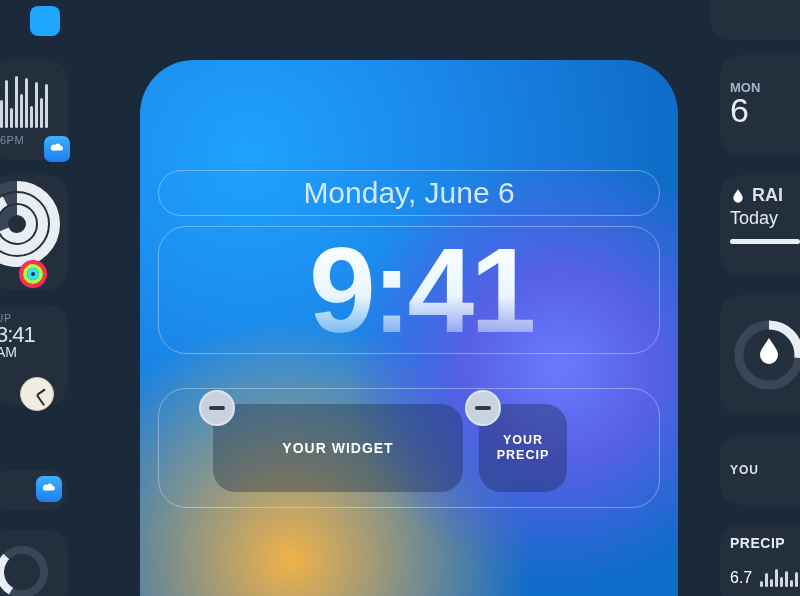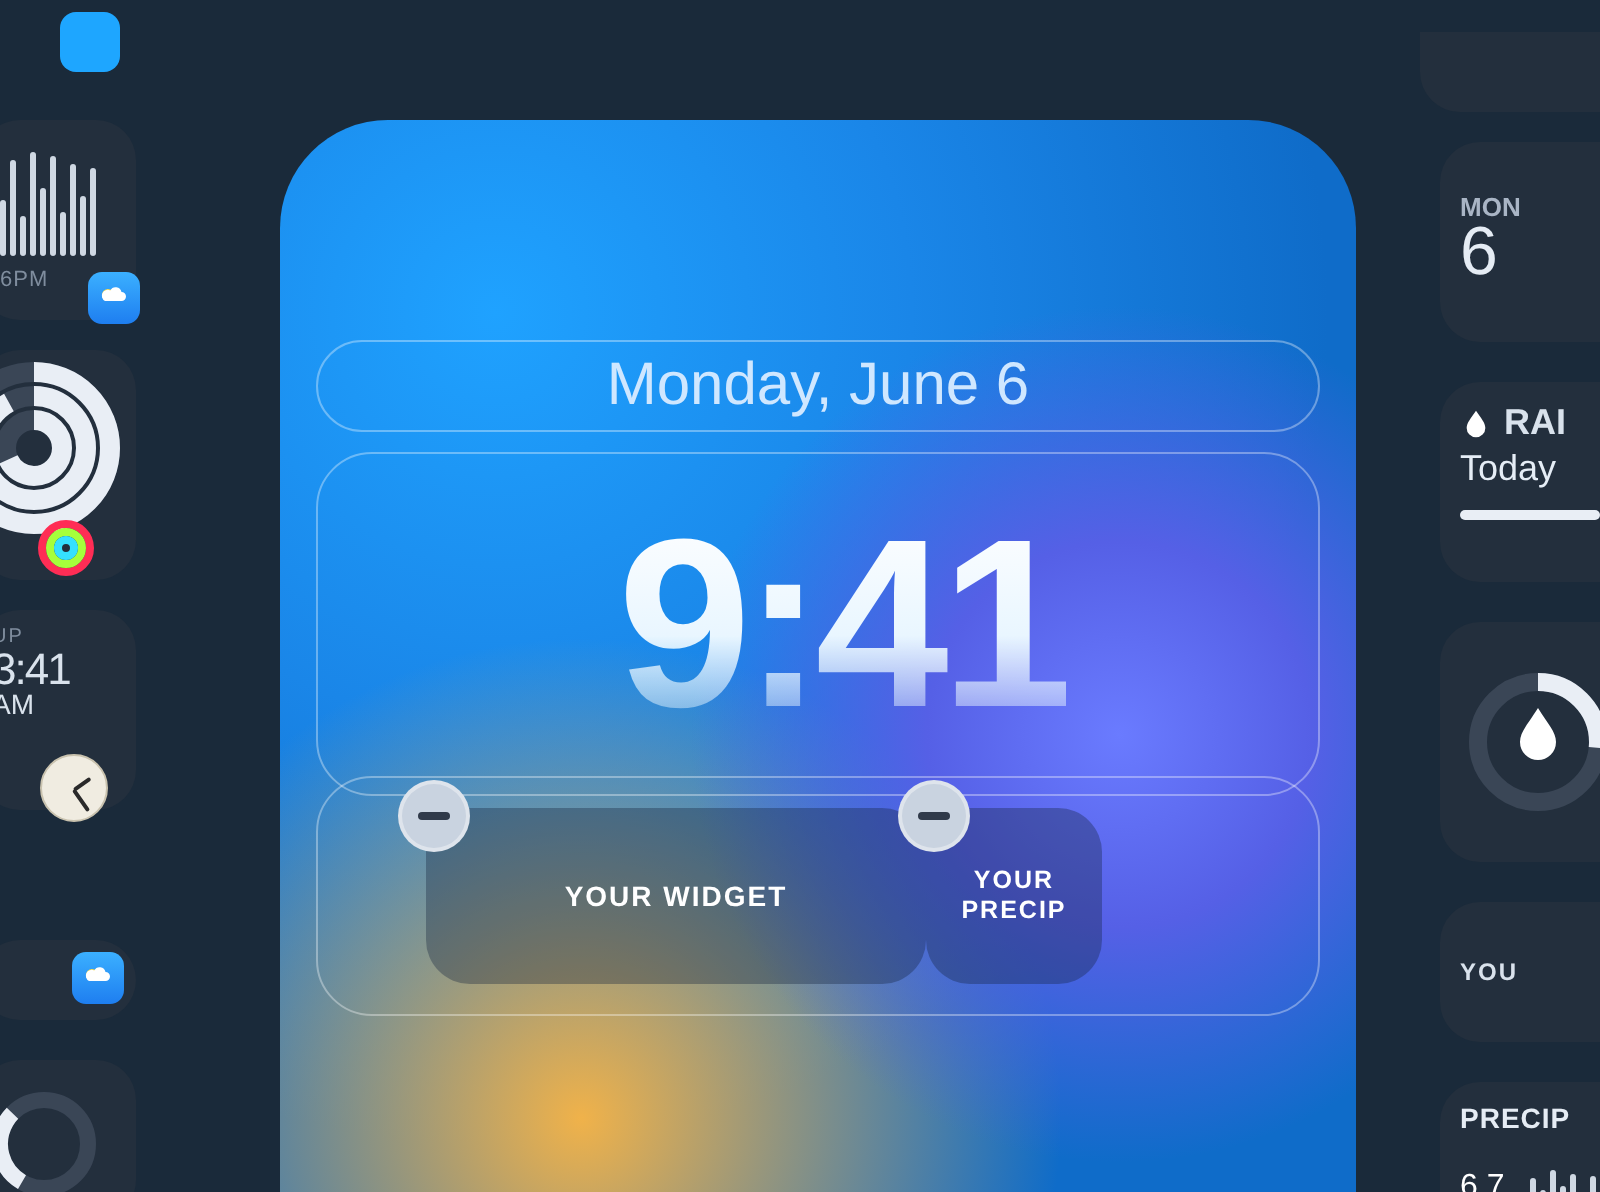--- a/index.html
+++ b/index.html
@@ -70,21 +70,21 @@
     left: -10px; top: 470px; width: 78px; height: 40px; border-radius: 20px;
   }
   .wg-pill .weather-badge { right:6px; top:6px; }
 
   .wg-bottom {
     left:-10px; top: 530px; width:78px; height:80px;
   }
 
   
   .right-col {
-    position:absolute; right:0; top:16px; bottom:0; width:90px;
+    position:absolute; right:0; top:0; bottom:0; width:90px;
   }
   .right-col .item {
     position:absolute; left:10px; right:-30px;
     background:#232f3d; border-radius:20px;
     color:#d9e2ec; padding:10px;
   }
   .r-empty1 { top:0; height:40px; left:0; right:-30px; background:#232f3d; border-radius:0 0 20px 20px; position:absolute;}
   .r-date { top:55px; height:100px; display:flex; flex-direction:column; align-items:flex-start; justify-content:center; }
   .r-date .dow { font-size:13px; color:#a9b5c5; font-weight:600;}
   .r-date .dnum { font-size:34px; font-weight:500; color:#e5ecf4; margin-top:-4px;}
@@ -134,40 +134,40 @@
     height:46px;
     border:1.5px solid rgba(255,255,255,0.35);
     border-radius:24px;
     display:flex; align-items:center; justify-content:center;
     color:#cfe7ff; font-size:30px; font-weight:500;
     cursor:pointer;
   }
 
   .time-slot {
     position:absolute; top:166px; left:18px; right:18px;
-    height:172px;
+    height:128px;
     border:1.5px solid rgba(255,255,255,0.35);
     border-radius:28px;
     display:flex; align-items:center; justify-content:center;
     cursor:pointer;
     padding-left:24px;
   }
   .time-slot .time {
     font-size:120px; font-weight:600; letter-spacing:-4px;
     background: linear-gradient(180deg, #ffffff 0%, #e9f6ff 55%, rgba(233,246,255,0.2) 100%);
     -webkit-background-clip:text; background-clip:text; color:transparent;
     line-height:1;
   }
 
   .widgets-slot {
     position:absolute; top:328px; left:18px; right:18px;
     height:120px;
     border:1.5px solid rgba(255,255,255,0.35);
     border-radius:28px;
-    display:flex; align-items:center; gap:0;
+    display:flex; align-items:center; gap:16px;
     padding:10px 30px 10px 54px;
   }
   .widget {
     position:relative;
     background: rgba(20,35,60,0.35);
     border-radius:22px;
     color:#fff; font-size:14px; font-weight:800; letter-spacing:1px;
     display:flex; align-items:center; justify-content:center;
     text-align:center;
     cursor:pointer;

